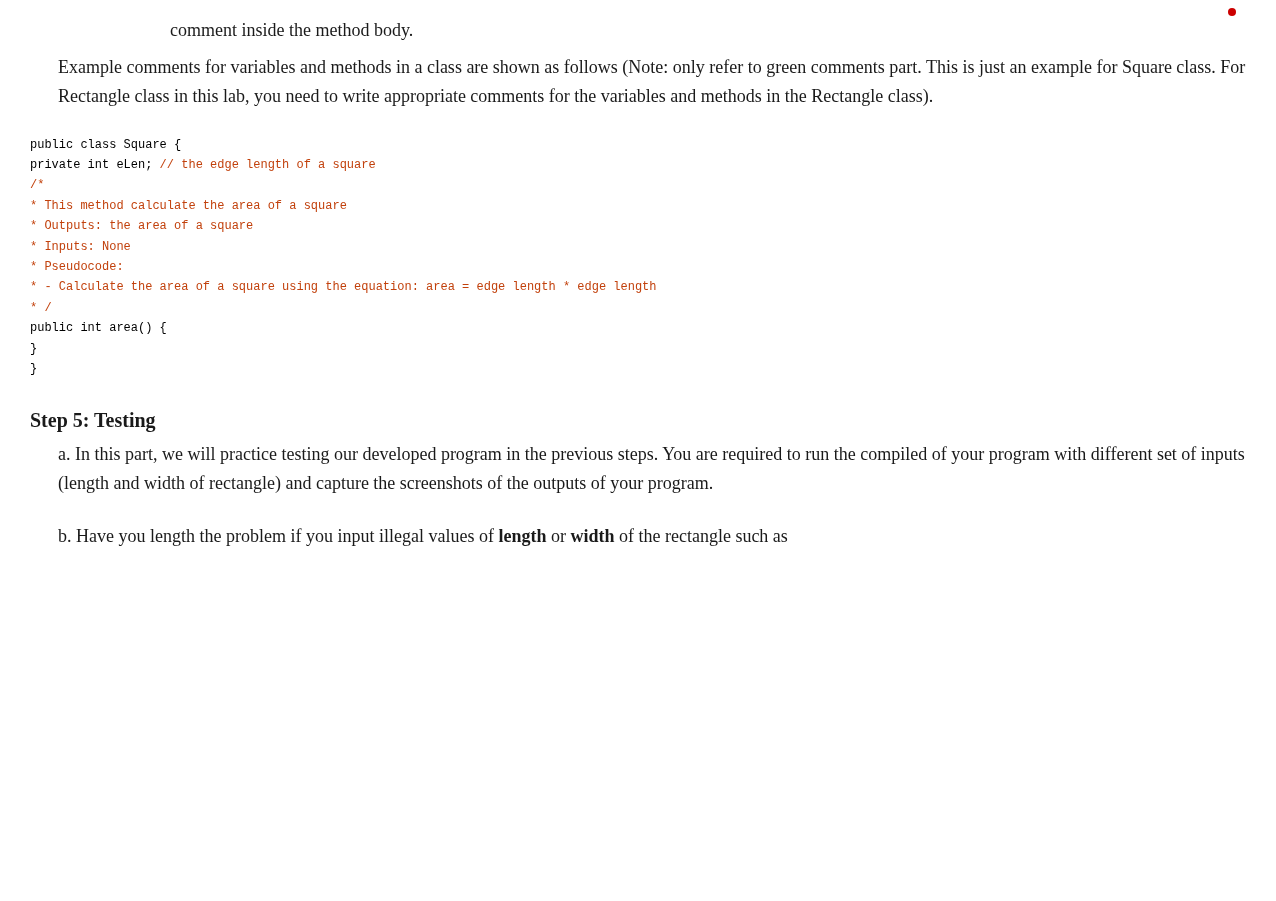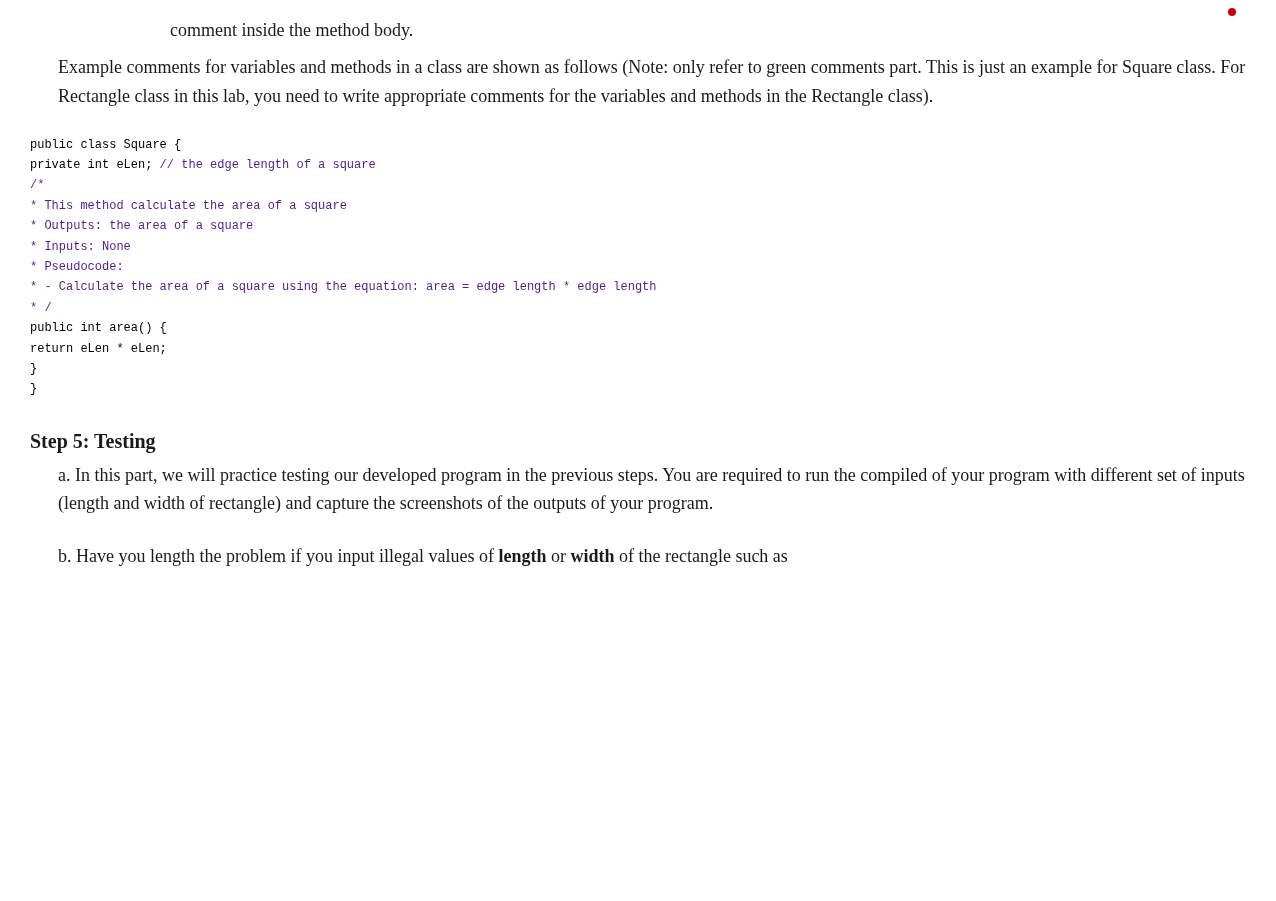--- a/index.html
+++ b/index.html
@@ -44,21 +44,21 @@
 
     .code-block {
       font-family: 'Courier New', Courier, monospace;
       font-size: 12px;
       color: #000000;
       margin-bottom: 30px;
       line-height: 1.7;
     }
 
     .code-green {
-      color: #4c1d95;
+      color: #c2410c;
       text-align: center;
     }
 
     .code-black {
       color: #000000;
     }
 
     .step-heading {
       font-size: 20px;
       font-weight: bold;
@@ -104,23 +104,20 @@
   <div>
     <span class="code-green">     *      - Calculate the area of a square using the equation: area = edge length * edge length</span>
   </div>
   <div>
     <span class="code-green">     *  /</span>
   </div>
   <div>
     <span class="code-black">    public int area() {</span>
   </div>
   <div>
-    <span class="code-black">        return eLen * eLen;</span>
-  </div>
-  <div>
     <span class="code-black">    }</span>
   </div>
   <div>
     <span class="code-black">}</span>
   </div>
 </div>
 
 <h2 class="step-heading">Step 5: Testing</h2>
 
 <p class="paragraph">a. In this part, we will practice testing our developed program in the previous steps. You are required to run the compiled of your program with different set of inputs (length and width of rectangle) and capture the screenshots of the outputs of your program.</p>

